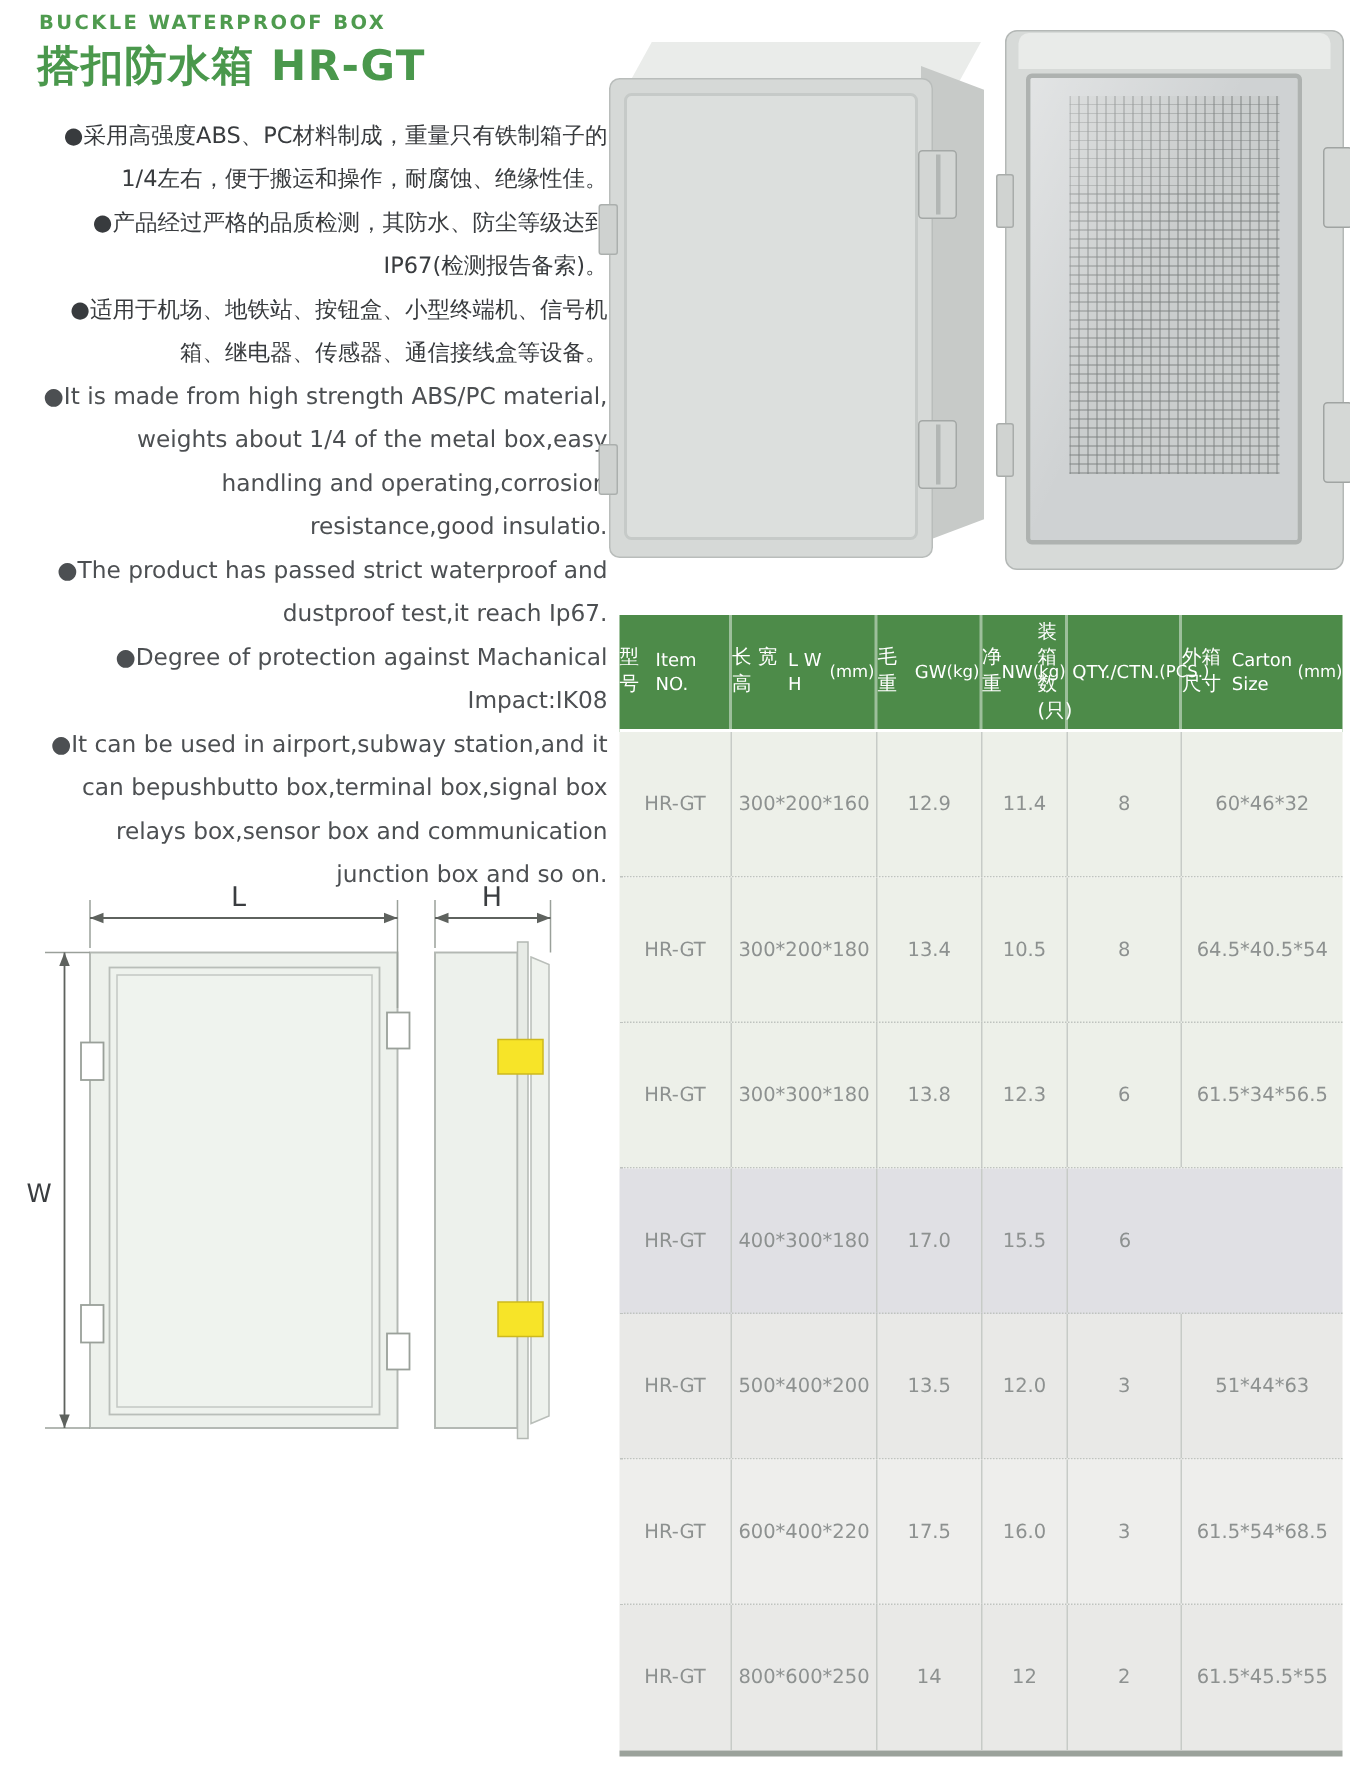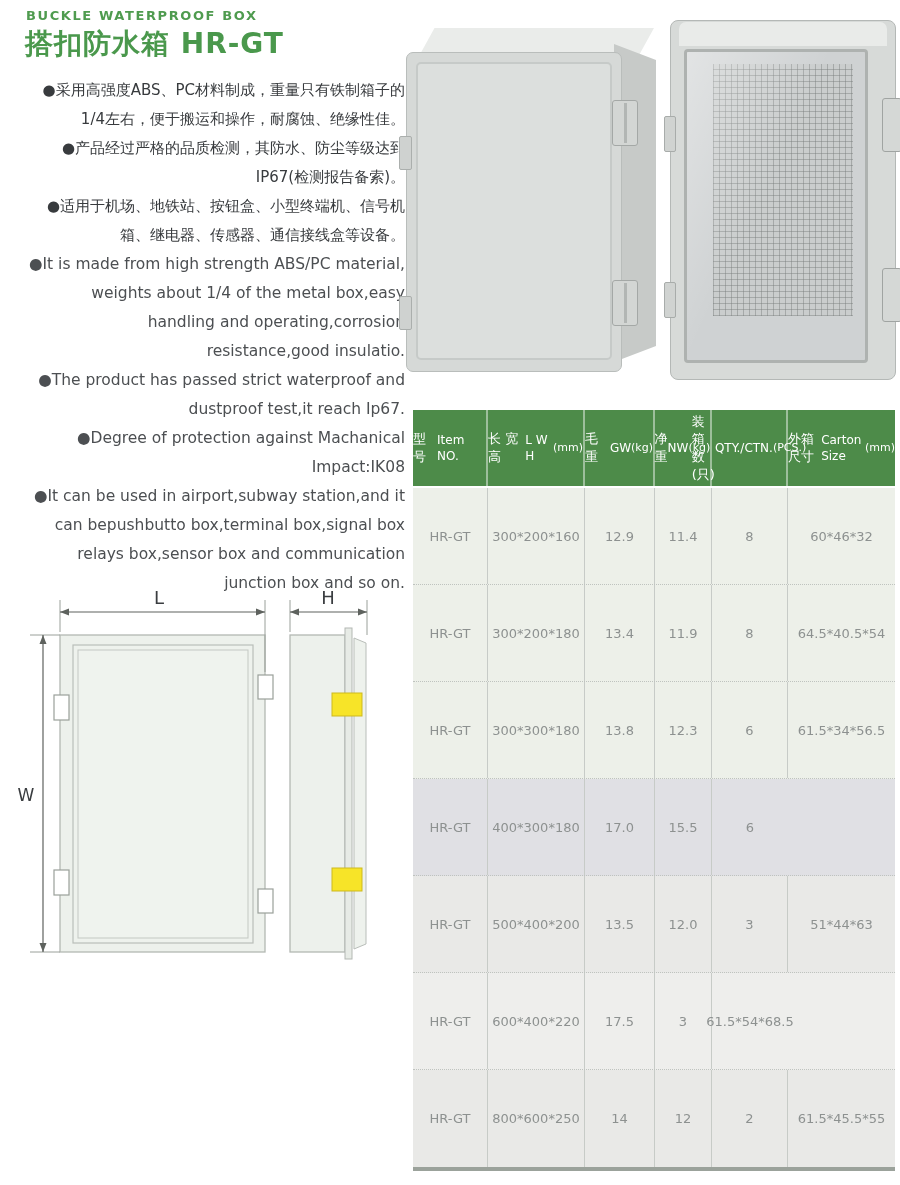--- a/index.html
+++ b/index.html
@@ -210,21 +210,21 @@
       <div class="td">300*200*160</div>
       <div class="td">12.9</div>
       <div class="td">11.4</div>
       <div class="td">8</div>
       <div class="td">60*46*32</div>
     </div>
     <div class="tr">
       <div class="td">HR-GT</div>
       <div class="td">300*200*180</div>
       <div class="td">13.4</div>
-      <div class="td">11.9</div>
+      <div class="td">10.5</div>
       <div class="td">8</div>
       <div class="td">64.5*40.5*54</div>
     </div>
     <div class="tr">
       <div class="td">HR-GT</div>
       <div class="td">300*300*180</div>
       <div class="td">13.8</div>
       <div class="td">12.3</div>
       <div class="td">6</div>
       <div class="td">61.5*34*56.5</div>
@@ -241,20 +241,21 @@
       <div class="td">500*400*200</div>
       <div class="td">13.5</div>
       <div class="td">12.0</div>
       <div class="td">3</div>
       <div class="td">51*44*63</div>
     </div>
     <div class="tr">
       <div class="td">HR-GT</div>
       <div class="td">600*400*220</div>
       <div class="td">17.5</div>
+      <div class="td">16.0</div>
       <div class="td">3</div>
       <div class="td">61.5*54*68.5</div>
     </div>
     <div class="tr">
       <div class="td">HR-GT</div>
       <div class="td">800*600*250</div>
       <div class="td">14</div>
       <div class="td">12</div>
       <div class="td">2</div>
       <div class="td">61.5*45.5*55</div>

